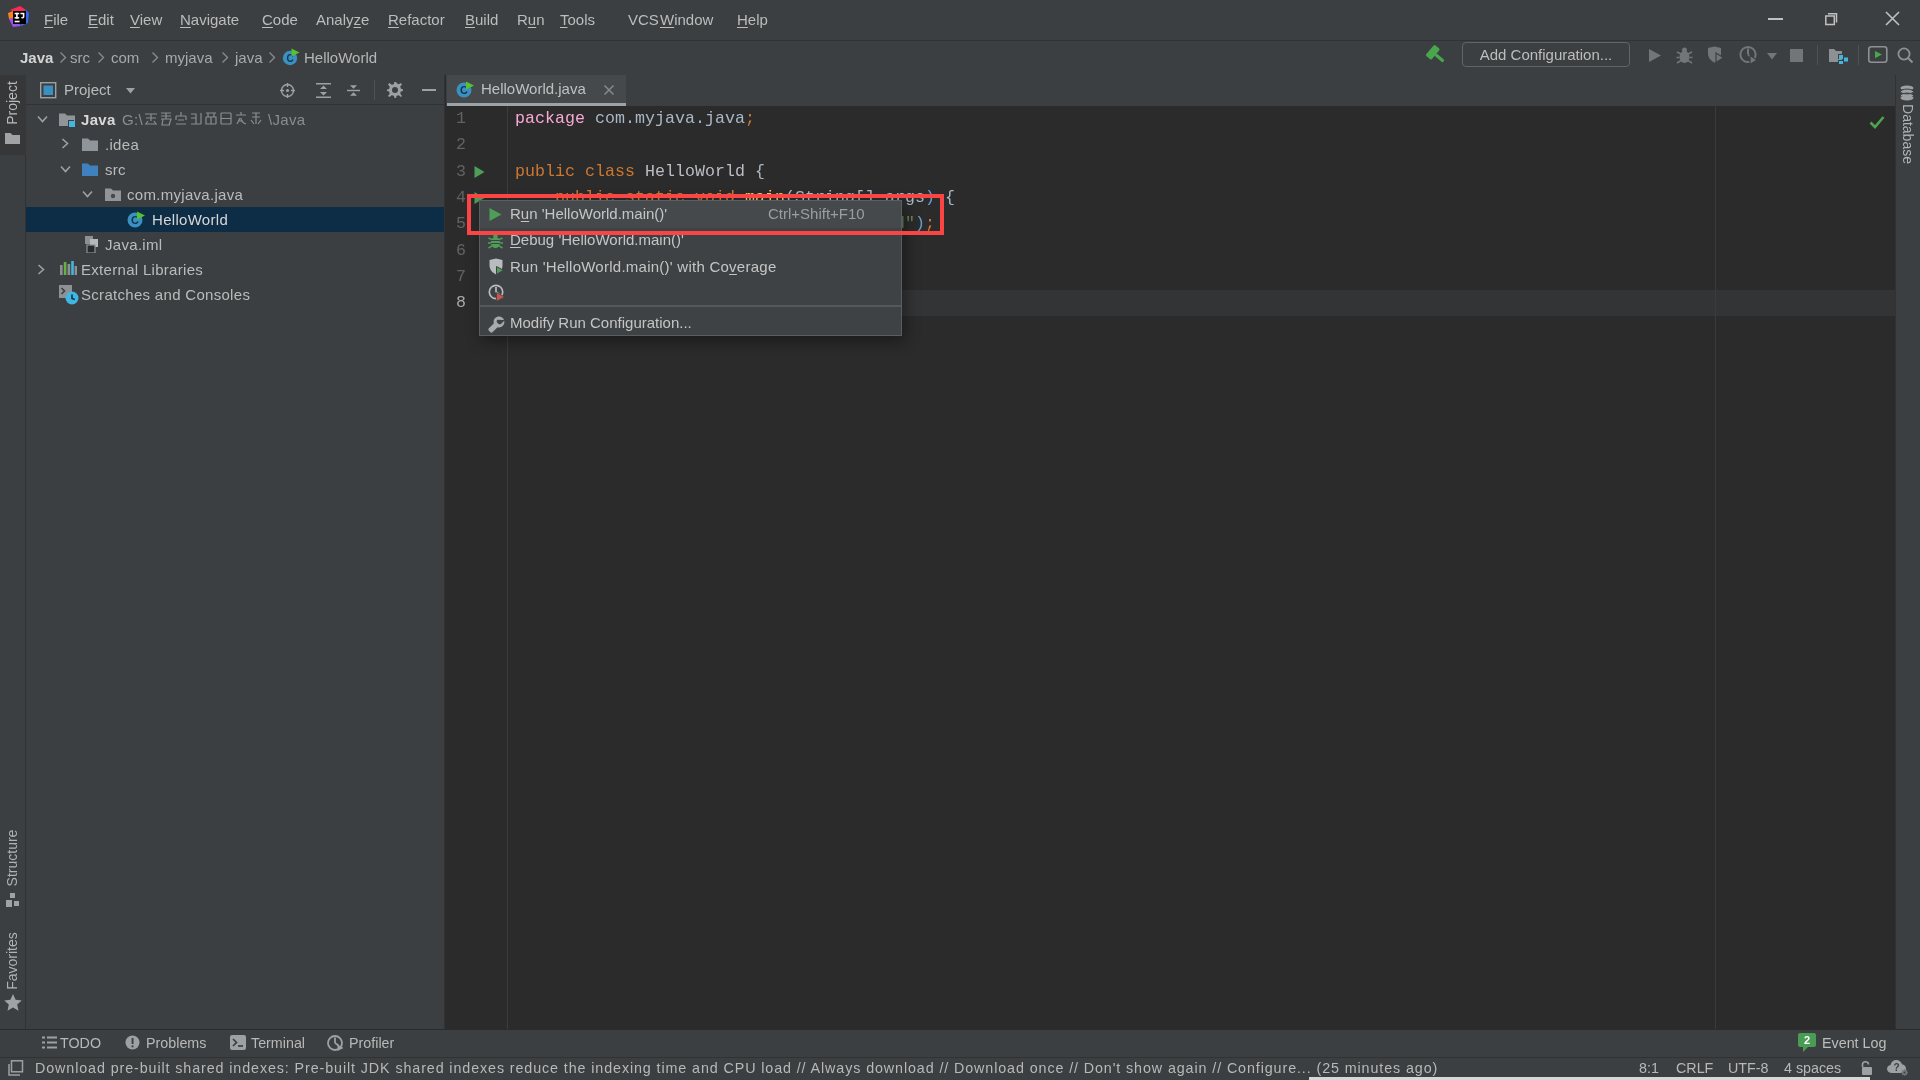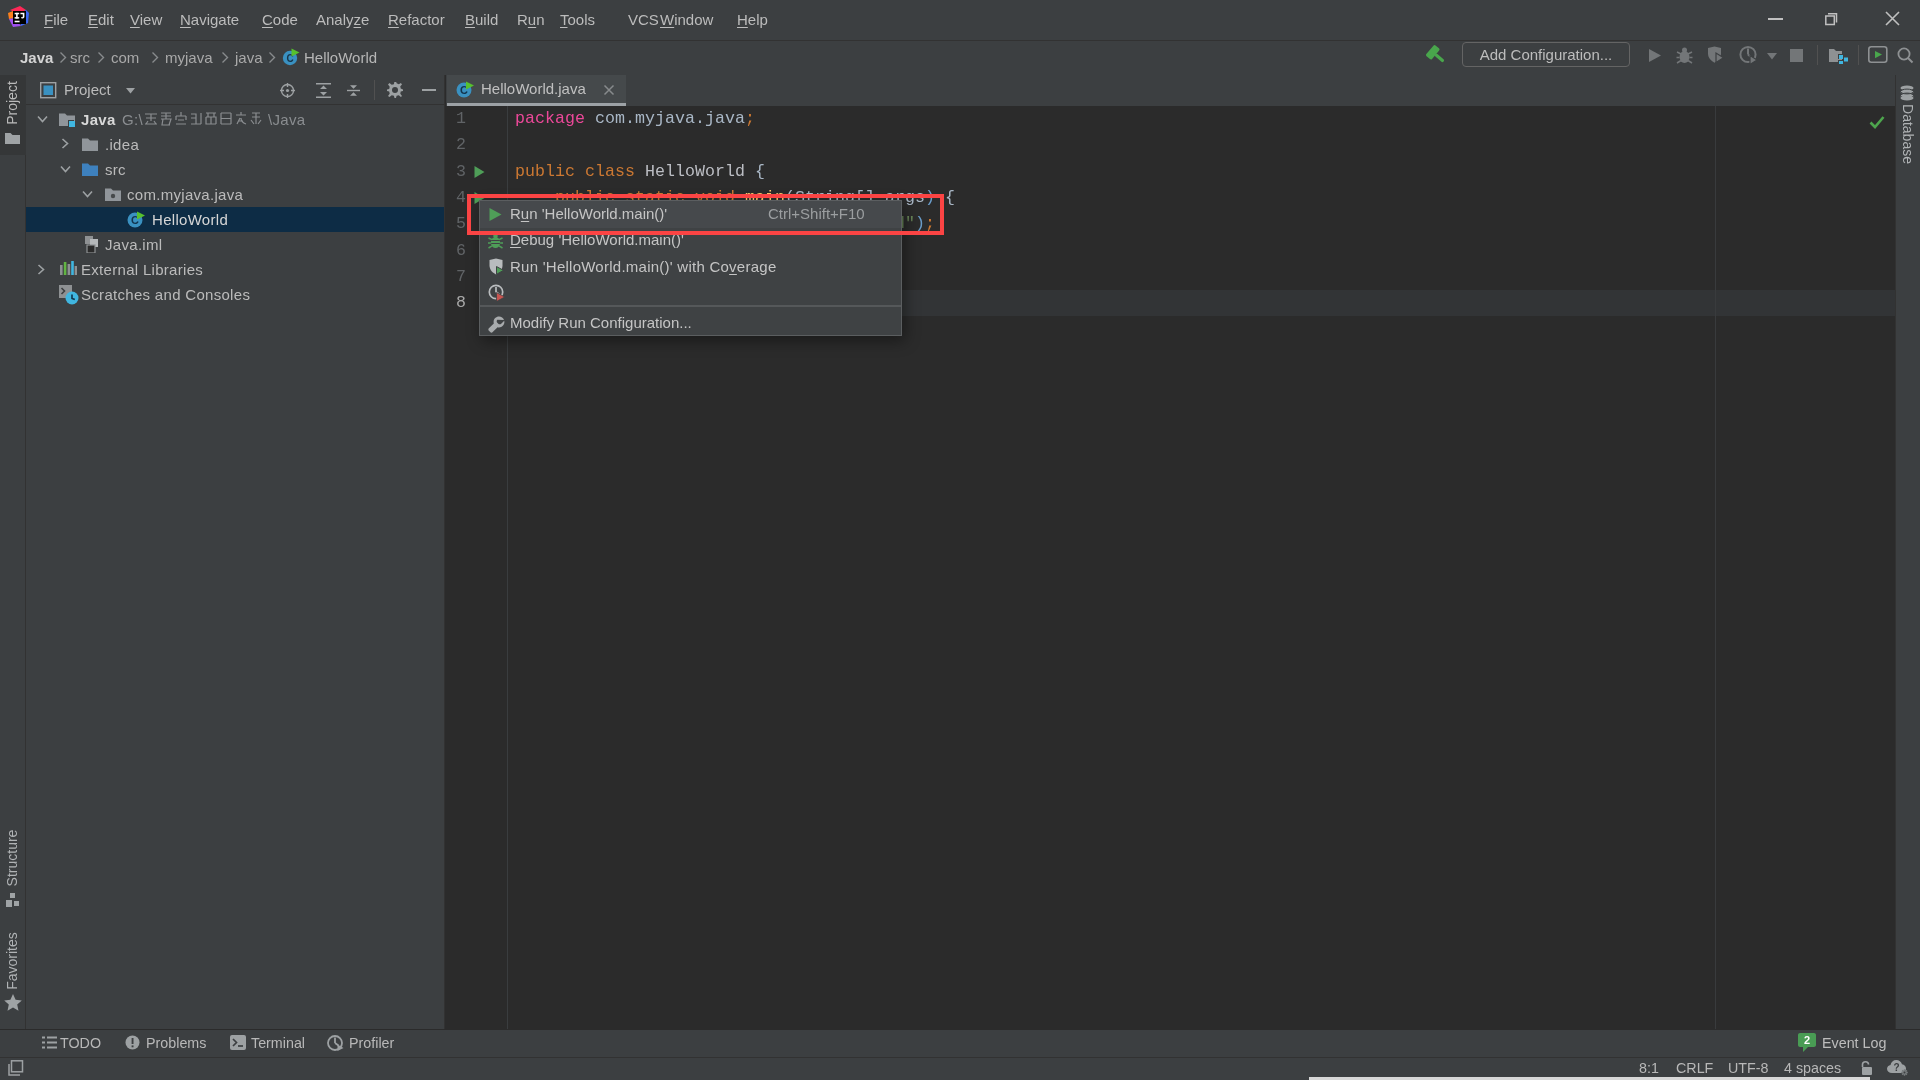--- a/index.html
+++ b/index.html
@@ -391,21 +391,21 @@
       <svg width="13" height="14">
         <path d="M1.5 1 L11.5 7 L1.5 13 Z" fill="#4f9e58"></path>
       </svg>
     </div>
 <div class="abs" style="left:473px;top:191px;">
       <svg width="13" height="14">
         <path d="M1.5 1 L11.5 7 L1.5 13 Z" fill="#4f9e58"></path>
       </svg>
     </div>
 
-<div class="codeline mono" style="top:106px;"><span style="color:#ec4899">package </span><span style="color:#a9b7c6">com.myjava.java</span><span style="color:#cc7832">;</span></div>
+<div class="codeline mono" style="top:106px;"><span style="color:#f9a8d4">package </span><span style="color:#a9b7c6">com.myjava.java</span><span style="color:#cc7832">;</span></div>
 <div class="codeline mono" style="top:158.6px;"><span style="color:#cc7832">public class </span><span style="color:#bcbec4">HelloWorld </span><span style="color:#a9b7c6">{</span></div>
 <div class="codeline mono" style="top:184.9px;text-align:center;"><span style="color:#a9b7c6">    </span><span style="color:#cc7832">public static void </span><span style="color:#ffc66d">main</span><span style="color:#a9b7c6">(String[] args</span><span style="color:#6a9cc9">)</span><span style="color:#a9b7c6"> {</span></div>
 <div class="codeline mono" style="top:211.2px;"><span style="color:#a9b7c6">        System.</span><span style="color:#9876aa">out</span><span style="color:#a9b7c6">.println(</span><span style="color:#6a8759">"Hello World"</span><span style="color:#6a9cc9">)</span><span style="color:#cc7832">;</span></div>
 
 <div class="abs" style="left:1869px;top:115px;">
       <svg width="16" height="14">
         <path d="M1.5 7.5 L6 12 L14.5 2" stroke="#4da54d" stroke-width="2.6" fill="none"></path>
       </svg>
     </div>
 
@@ -462,20 +462,21 @@
     </div>
 <div class="abs statustxt" style="left:1822px;top:1029px;height:28px;line-height:28px;color:#bdbdbd;">Event Log</div>
 
 <div class="abs" style="left:0;top:1057px;width:1920px;height:23px;background:#3c3f41;border-top:1px solid #323232;box-sizing:border-box;"></div>
 <div class="abs" style="left:8px;top:1060px;">
       <svg width="16" height="16">
         <rect x="3.5" y="0.8" width="11" height="11" fill="none" stroke="#9da1a3" stroke-width="1.5"></rect>
         <path d="M1 4 L1 15 L12 15" fill="none" stroke="#9da1a3" stroke-width="1.5"></path>
       </svg>
     </div>
+<div class="abs statustxt" style="left:35px;top:1057px;height:23px;line-height:22px;letter-spacing:0.9px;">Download pre-built shared indexes: Pre-built JDK shared indexes reduce the indexing time and CPU load // Always download // Download once // Don't show again // Configure... (25 minutes ago)</div>
 <div class="abs statustxt" style="left:1639px;top:1057px;height:23px;line-height:22px;">8:1</div>
 <div class="abs statustxt" style="left:1676px;top:1057px;height:30px;line-height:22px;">CRLF</div>
 <div class="abs statustxt" style="left:1728px;top:1057px;height:23px;line-height:22px;">UTF-8</div>
 <div class="abs statustxt" style="left:1784px;top:1057px;height:23px;line-height:22px;">4 spaces</div>
 <div class="abs" style="left:1860px;top:1061px;">
       <svg width="14" height="15">
         <rect x="2" y="6" width="10" height="8" rx="1" fill="#9da1a3"></rect>
         <path d="M4 6 L4 3.5 C4 1.8 5.3 0.8 7 0.8 C8.7 0.8 10 1.8 10 3.5" fill="none" stroke="#9da1a3" stroke-width="1.6" transform="translate(-1.5,0)"></path>
       </svg>
     </div>

